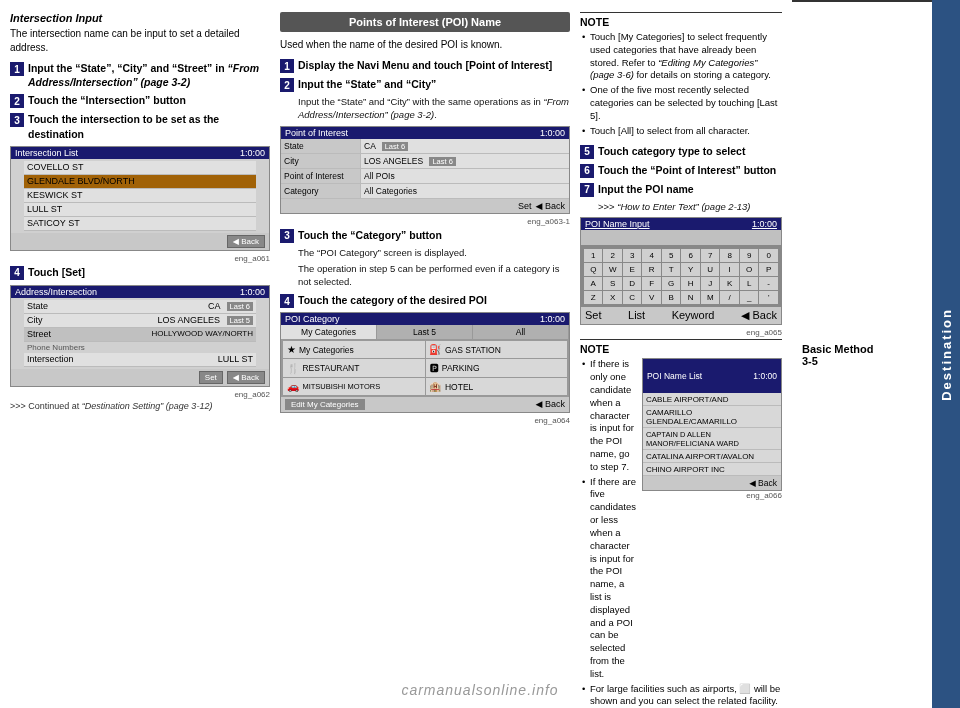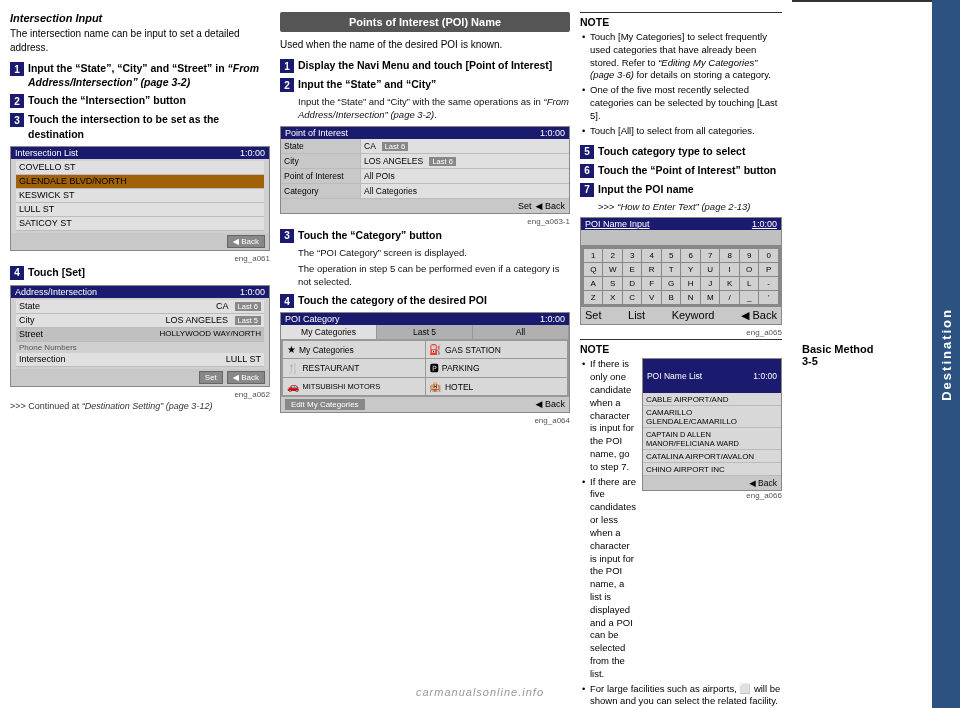--- a/index.html
+++ b/index.html
@@ -121,21 +121,21 @@
     .screen-mock .screen-header {
       background: #1a1a6e;
       color: #fff;
       font-size: 9px;
       padding: 1px 4px;
       display: flex;
       justify-content: space-between;
     }
     .screen-mock .screen-body {
       background: #d0d0d0;
-      padding: 2px 5px;
+      padding: 2px 13px;
     }
     .screen-mock .screen-row {
       background: #e0e0e0;
       border-bottom: 1px solid #bbb;
       padding: 1.5px 3px;
       font-size: 9px;
       display: flex;
       justify-content: space-between;
     }
     .screen-mock .screen-row.selected {
@@ -390,21 +390,21 @@
     }
     .bottom-bar span {
       font-size: 11px;
       font-weight: bold;
     }
     .watermark {
       position: fixed;
       bottom: 10px;
       left: 50%;
       transform: translateX(-50%);
-      font-size: 11px;
+      font-size: 14px;
       color: #999;
       letter-spacing: 1px;
       font-style: italic;
     }
 
     .continued-text {
       font-size: 9px;
       color: #333;
       margin-top: 2px;
       margin-left: 0;
@@ -593,21 +593,21 @@
       </div>
       <div class="screen-caption">eng_a064</div>
     </div>
 
     <div class="col-right">
 
       <div class="note-box">
         <div class="note-title">NOTE</div>
         <div class="note-item">Touch [My Categories] to select frequently used categories that have already been stored. Refer to <em>“Editing My Categories” (page 3-6)</em> for details on storing a category.</div>
         <div class="note-item">One of the five most recently selected categories can be selected by touching [Last 5].</div>
-        <div class="note-item">Touch [All] to select from all categories.</div>
+        <div class="note-item">Touch [All] to select from all character.</div>
       </div>
 
       <div class="step">
         <div class="step-num">5</div>
         <div class="step-text">Touch category type to select</div>
       </div>
 
       <div class="step">
         <div class="step-num">6</div>
         <div class="step-text">Touch the “Point of Interest” button</div>

